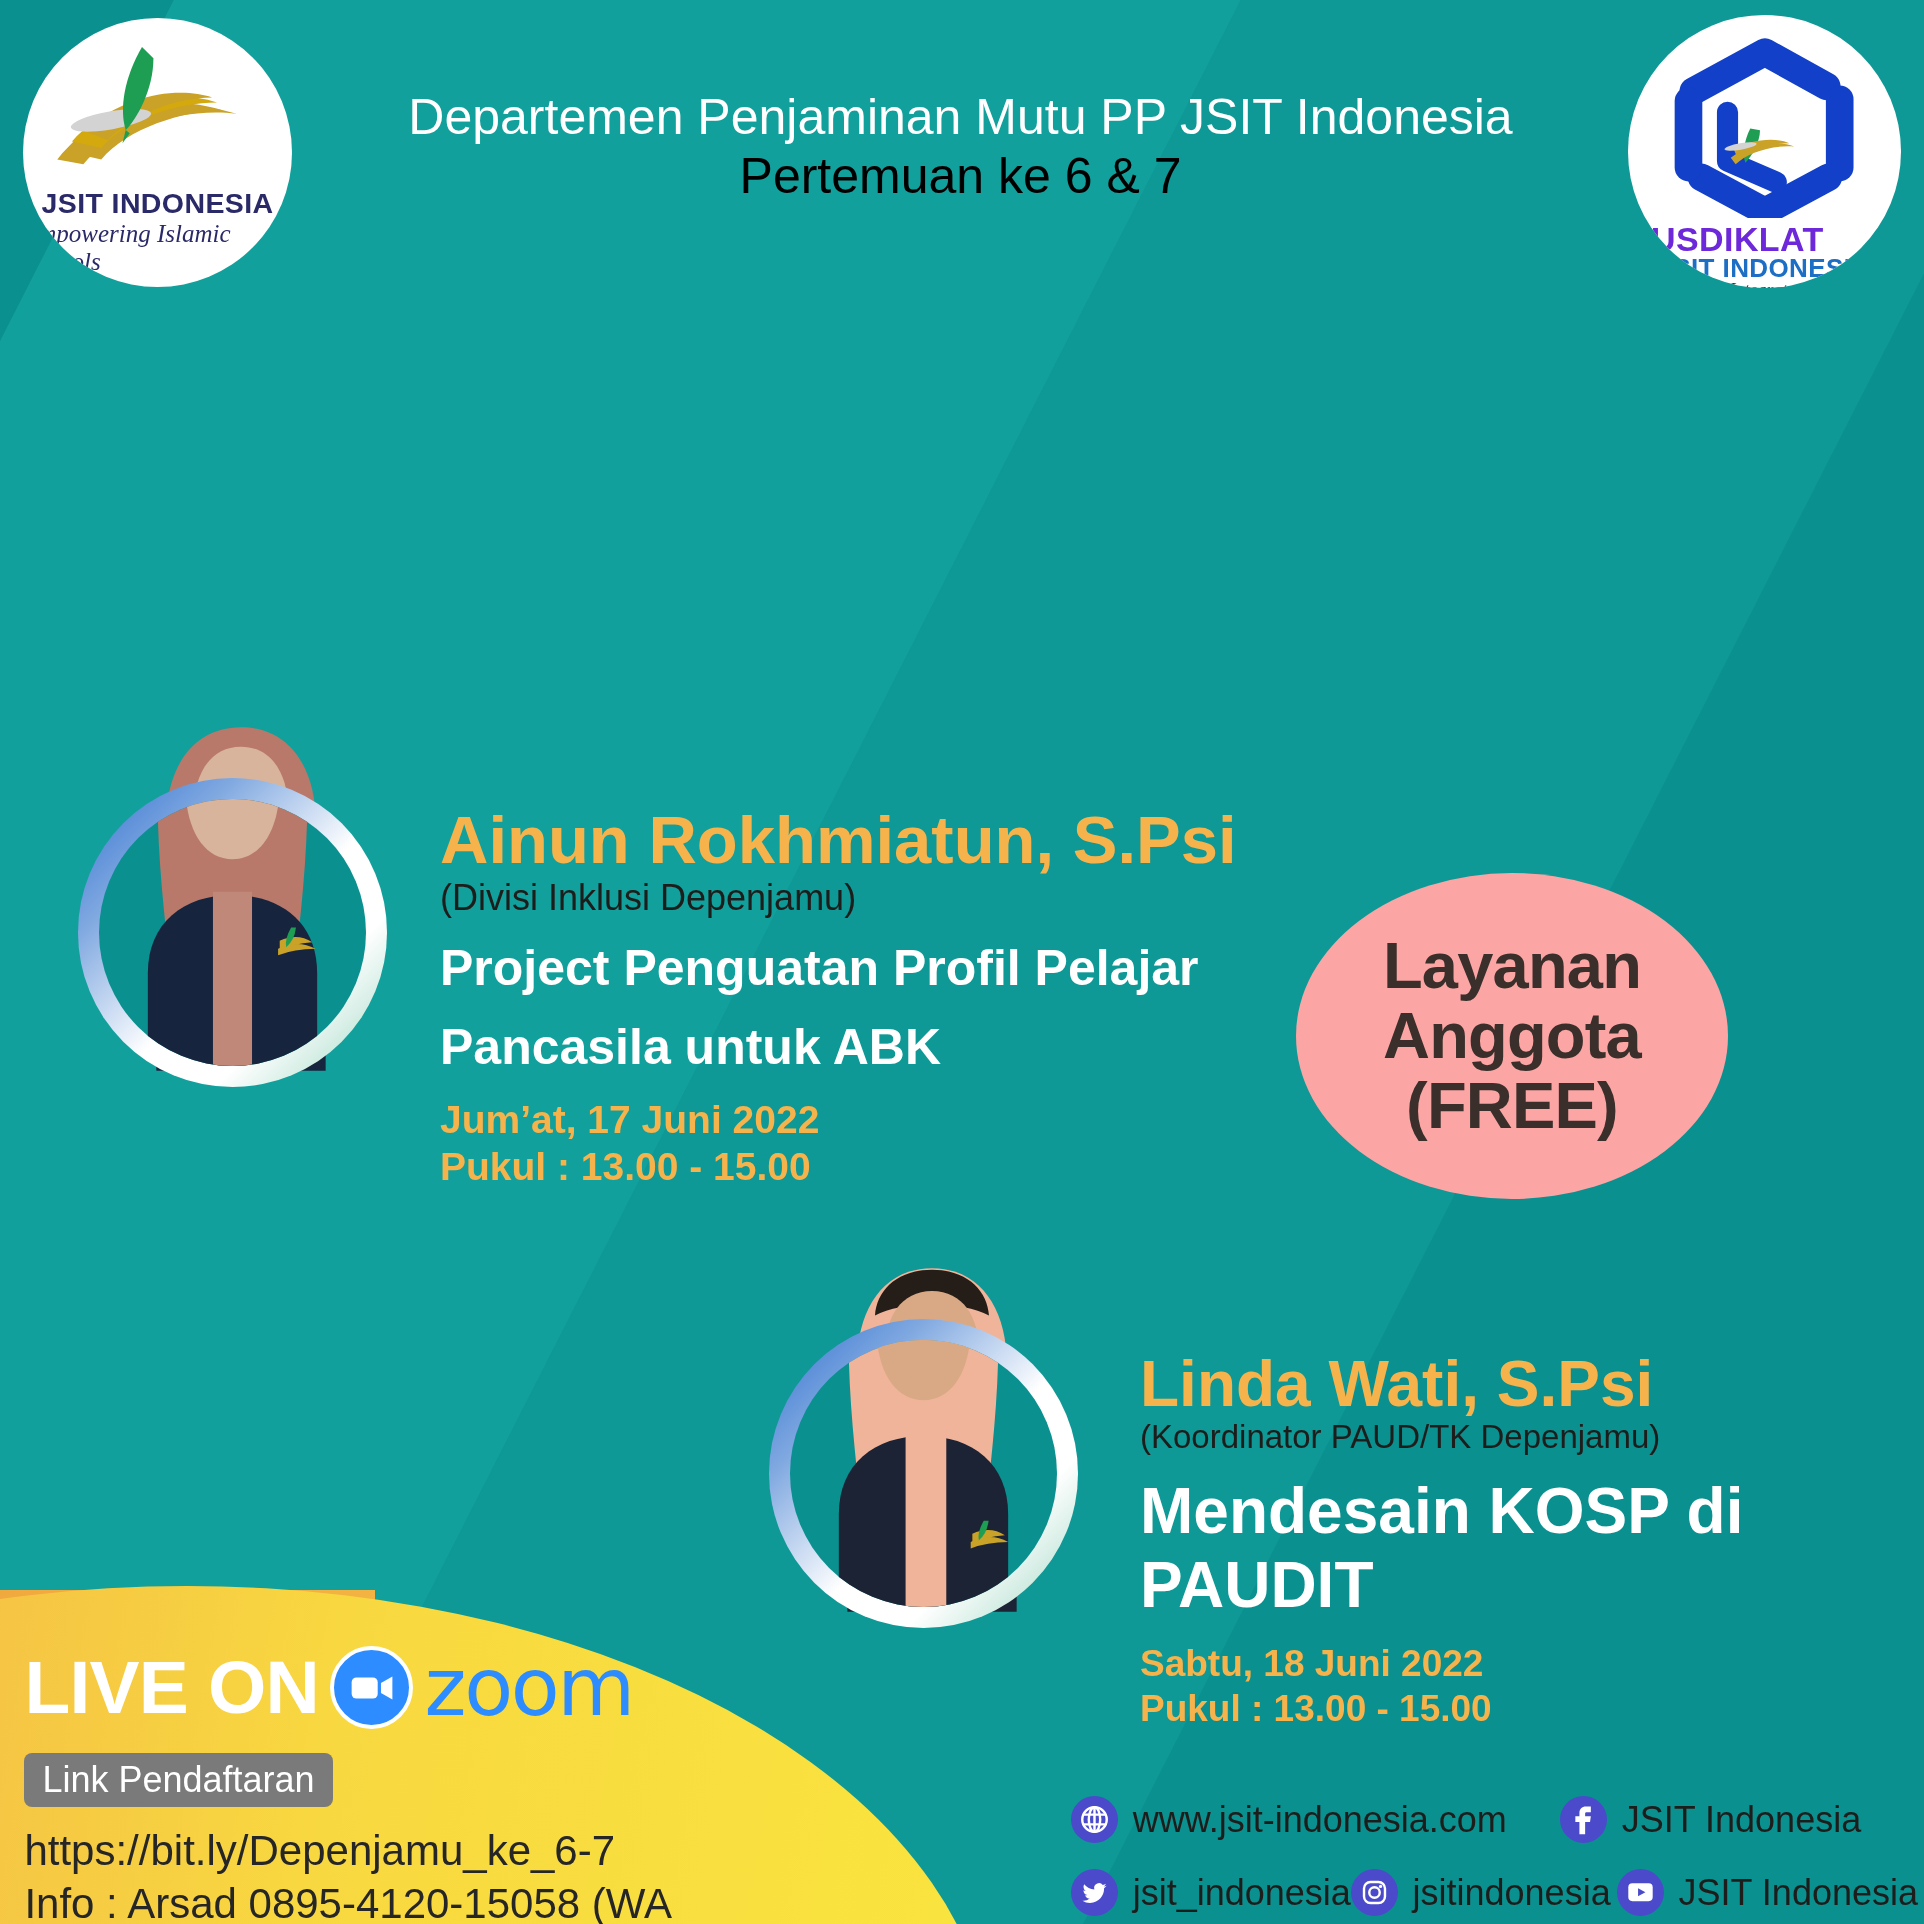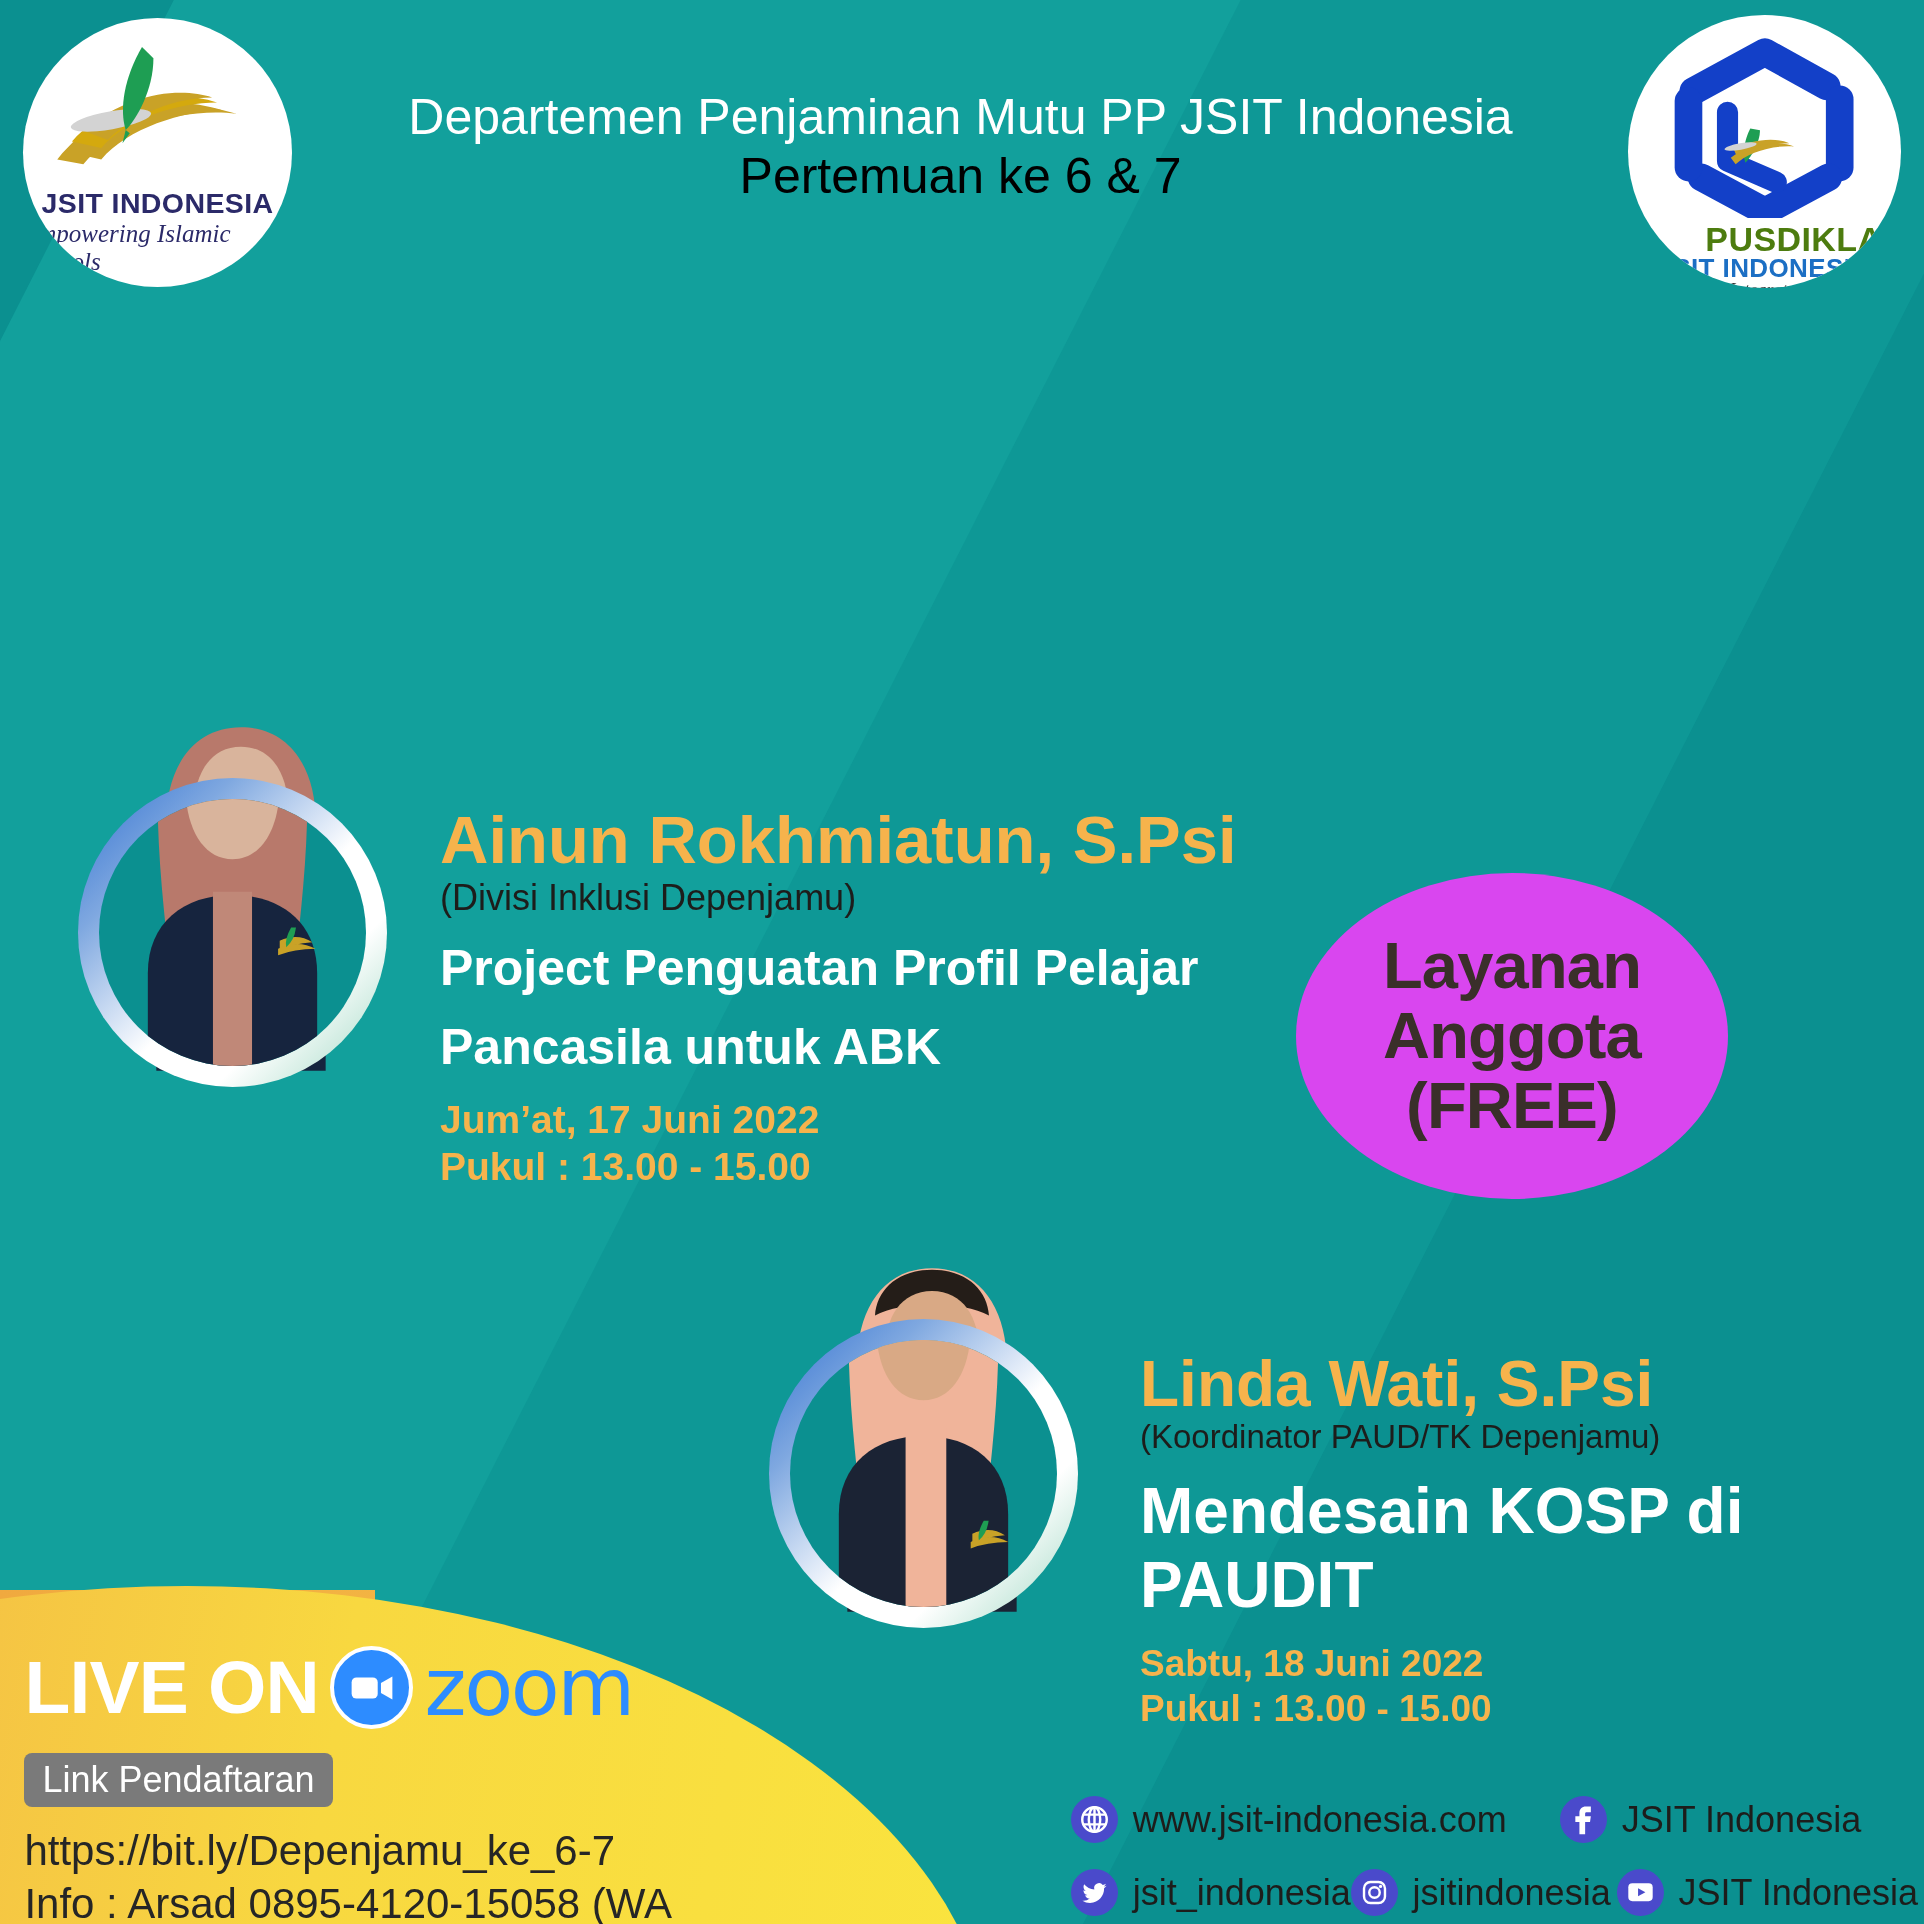--- a/index.html
+++ b/index.html
@@ -78,21 +78,21 @@
   }
   .jsit-tag {
     position: absolute; left: 0; top: 202px; width: 100%;
     text-align: left; color: #2B2A69; font-style: italic;
     font-size: 25px; font-family: "Liberation Serif", serif;
   }
 
   .pus-mark { position: absolute; left: 18px; top: 16.3px; width: 237px; height: 187px; }
   .pus-name1 {
     position: absolute; left: 0; top: 205px; width: 100%;
-    text-align: right; color: #4d7c0f; font-weight: bold; font-size: 34px;
+    text-align: left; color: #6d28d9; font-weight: bold; font-size: 34px;
     letter-spacing: 0.4px;
   }
   .pus-name2 {
     position: absolute; left: 0; top: 238px; width: 100%;
     text-align: center; color: #1C6FC4; font-weight: bold; font-size: 26px;
     letter-spacing: 0.4px;
   }
   .pus-tag {
     position: absolute; left: 0; top: 265px; width: 100%;
     text-align: center; color: #333; font-style: italic; font-size: 18px;
@@ -181,21 +181,21 @@
   #speaker-2 { position: absolute; left: 1140px; top: 1352px; width: 774px; }
   #speaker-2 .speaker-name  { font-size: 64px; }
   #speaker-2 .speaker-role  { font-size: 33px; margin-top: 3.3px; }
   #speaker-2 .speaker-topic { font-size: 64px; margin-top: 18px; }
   #speaker-2 .speaker-when  { font-size: 37px; margin-top: 19.5px; }
 
   
   #free-oval {
     position: absolute; left: 1296px; top: 873px;
     width: 432px; height: 326px; border-radius: 50%;
-    background: #d946ef;
+    background: #fca5a5;
     display: flex; flex-direction: column;
     align-items: center; justify-content: center;
   }
   #free-oval div {
     color: #3A2F2A; font-weight: bold; font-size: 65px; line-height: 1.08;
     text-align: center; letter-spacing: -0.8px;
   }
 
   
   #live-block { position: absolute; left: 24.4px; top: 1646px; width: 684px; }

